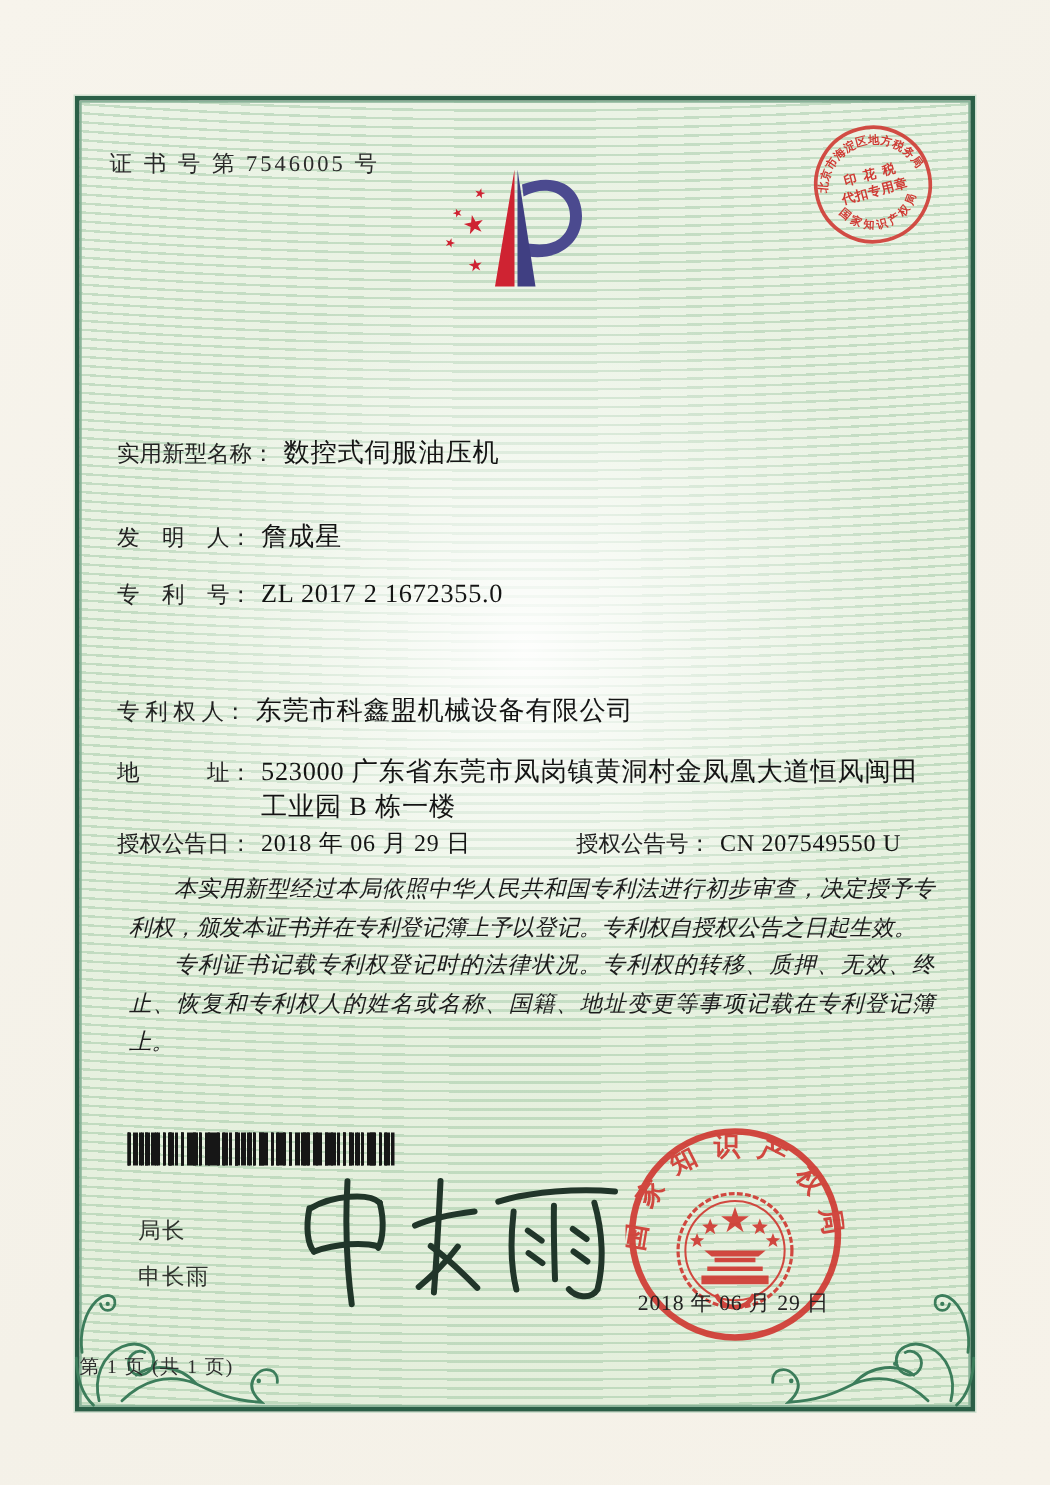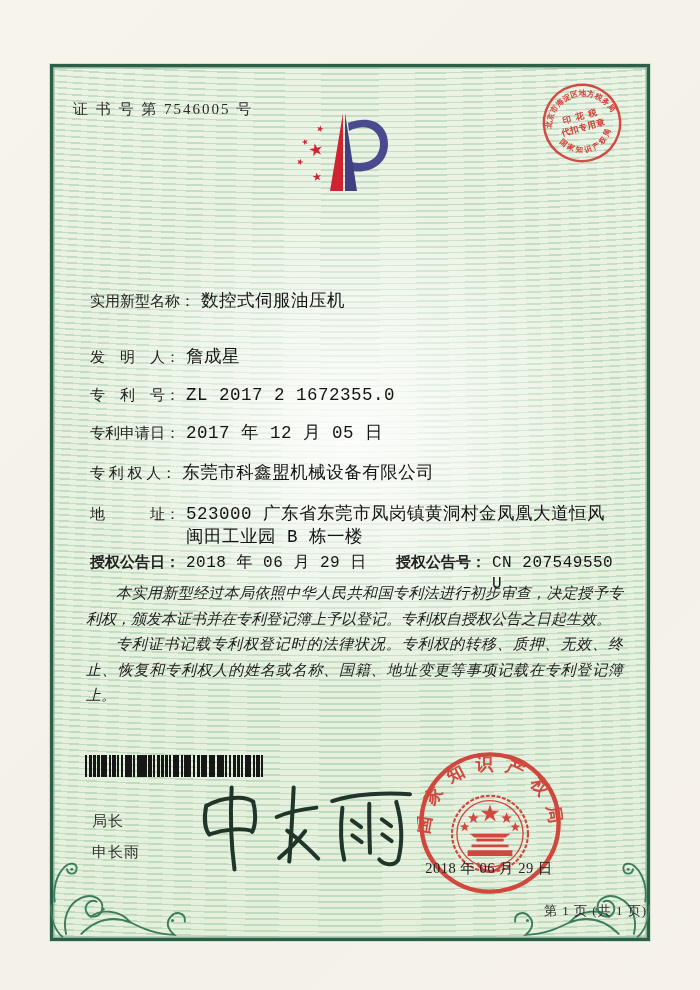--- a/index.html
+++ b/index.html
@@ -20,26 +20,26 @@
   }
   .abs{position:absolute;}
   .certno{
     left:20px;top:33px;font-size:15px;letter-spacing:2px;color:#2a2a2a;white-space:pre;
   }
   .title{
     left:0;right:0;top:142px;text-align:center;
     font-size:35px;letter-spacing:9px;color:#2e3531;font-weight:500;white-space:pre;
   }
   .frow{
-    left:37px;right:26px;display:flex;align-items:baseline;line-height:1.3;justify-content:flex-end;
+    left:25px;right:26px;display:flex;align-items:baseline;line-height:1.3;justify-content:flex-end;
   }
   .lbl{font-size:15px;color:#222;white-space:pre;flex:0 0 auto;}
-  .val{font-size:17.5px;color:#141414;letter-spacing:0.5px;flex:1 1 auto;padding-left:6px;font-family:Liberation Mono, monospace;}
+  .val{font-size:17.5px;color:#141414;letter-spacing:0.5px;flex:1 1 auto;padding-left:6px;}
   .val-sm{font-size:16px;}
-  .grantrow .lbl{white-space:pre;font-weight:bold;}
+  .grantrow .lbl{white-space:pre;}
   .paras{
     left:33px;right:24px;top:514px;
     font-size:15px;line-height:25.5px;color:#1c1c1c;text-align:justify;font-family:Liberation Serif, serif;
   }
   .paras p{margin:0;text-indent:2em;font-style:italic;}
   .barcode{
     left:32px;top:688px;width:178px;height:22px;
     background-image:
       repeating-linear-gradient(90deg,#161616 0 2px,transparent 2px 4px),
       repeating-linear-gradient(90deg,#161616 0 1px,transparent 1px 6px),
@@ -50,21 +50,21 @@
     left:39px;top:738px;font-family:"Liberation Sans","DejaVu Sans",sans-serif;
     font-size:15px;color:#30342f;line-height:31px;letter-spacing:1px;
   }
   .signature{left:138px;top:708px;}
   .bigseal{left:364px;top:683px;width:146px;height:146px;}
   .sealdate{
     left:360px;top:792px;width:152px;text-align:center;
     font-size:14.5px;color:#232323;letter-spacing:0.5px;z-index:5;white-space:pre;
   }
   .footer{
-    left:0;right:0;bottom:18px;text-align:right;font-size:13px;color:#2c2c2c;letter-spacing:1px;white-space:pre;
+    left:0;right:0;bottom:18px;text-align:left;font-size:13px;color:#2c2c2c;letter-spacing:1px;white-space:pre;
   }
   .taxstamp{left:488px;top:15px;width:82px;height:82px;transform:rotate(-15deg);}
   .flourish{width:152px;height:96px;bottom:-4px;}
   .flourish.fl-left{left:-4px;}
   .flourish.fl-right{right:-4px;transform:scaleX(-1);}
   .logo{left:237px;top:44px;}
 </style>
 </head>
 <body>
 
@@ -105,24 +105,20 @@
     <span class="lbl">实用新型名称：</span>
     <span class="val">数控式伺服油压机</span>
   </div>
   <div class="abs frow" style="top:279px">
     <span class="lbl">发　明　人：</span>
     <span class="val">詹成星</span>
   </div>
   <div class="abs frow" style="top:317px">
     <span class="lbl">专　利　号：</span>
     <span class="val">ZL 2017 2 1672355.0</span>
-  </div>
-  <div class="abs frow" style="top:355px">
-    <span class="lbl">专利申请日：</span>
-    <span class="val">2017 年 12 月 05 日</span>
   </div>
   <div class="abs frow" style="top:395px">
     <span class="lbl">专 利 权 人：</span>
     <span class="val">东莞市科鑫盟机械设备有限公司</span>
   </div>
   <div class="abs frow" style="top:436px">
     <span class="lbl">地　　　址：</span>
     <span class="val">523000 广东省东莞市凤岗镇黄洞村金凤凰大道恒风闽田工业园 B 栋一楼</span>
   </div>
 

